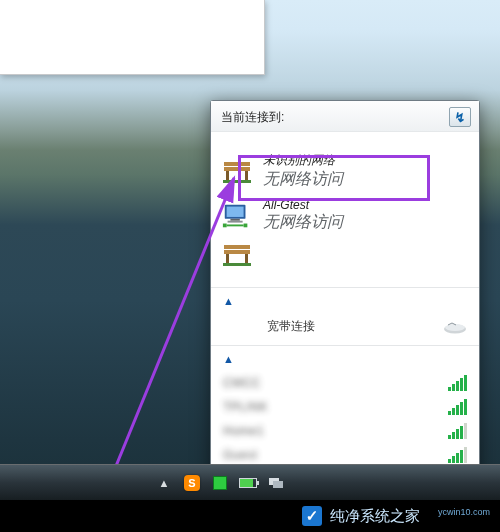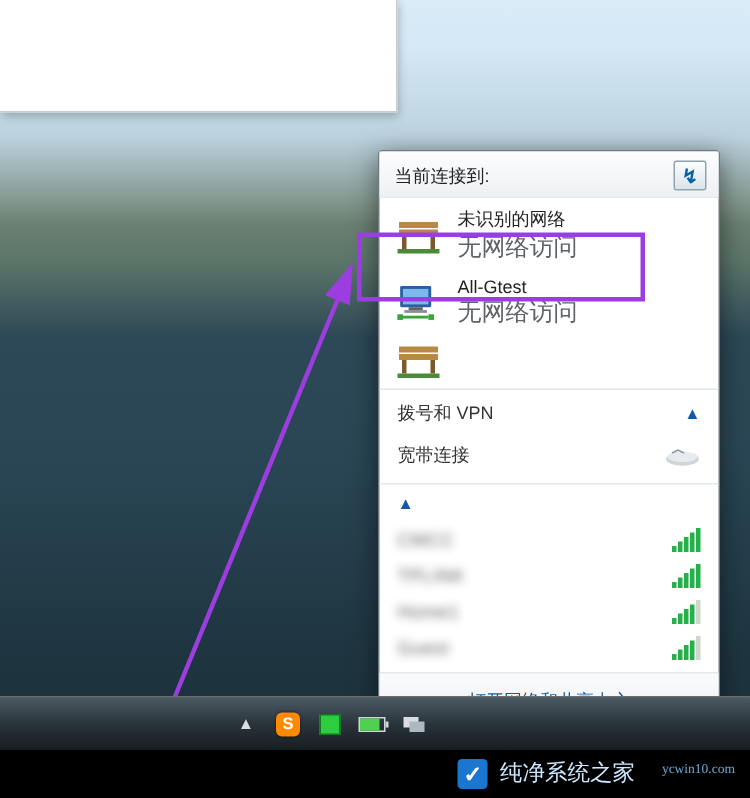--- a/index.html
+++ b/index.html
@@ -58,42 +58,42 @@
   }
   .green-box{width:14px;height:14px;background:#2ecc40;border:1px solid #0d7a1e;}
   .battery{width:18px;height:10px;border:1px solid #cfd6da;position:relative;}
   .battery::after{content:"";position:absolute;right:-3px;top:2px;width:2px;height:4px;background:#cfd6da;}
   .battery .fill{height:100%;width:80%;background:#4fd04f;}
   .net-icon svg{width:16px;height:16px;}
 
   .net-flyout {
     position: absolute;
     right: 20px; top: 100px;
-    width: 228px;
+    width: 270px;
     background: #fff;
     border: 1px solid #6f7b84;
     border-radius: 3px;
     box-shadow: 0 4px 18px rgba(0,0,0,.5);
   }
   .fly-header {
     display:flex;align-items:center;justify-content:space-between;
     padding: 6px 8px 4px 10px;
     border-bottom: 1px solid #e5e8ea;
     background: linear-gradient(to bottom,#fdfdfe,#eef1f3);
   }
   .fly-header .title{font-size:12px;color:#222;}
   .refresh-btn{
     width:22px;height:20px;border:1px solid #90a4b0;border-radius:2px;
     background:linear-gradient(#fcfdfe,#dbe4ea);
     display:flex;align-items:center;justify-content:center;
     color:#0a60a8;font-size:13px;
   }
   .refresh-btn .zig{font-weight:bold;}
 
-  .conn-list{padding: 2px 0;}
+  .conn-list{padding: 16px 0; font-style: italic;}
   .conn-item{
     display:flex;align-items:center;
     padding:4px 10px;
     gap:10px;
   }
   .conn-item .texts{display:flex;flex-direction:column;}
   .conn-item .name{font-size:12px;color:#222;}
   .conn-item .status{font-size:16px;color:#5f6367;}
   .icon-bench{width:32px;height:26px;}
   .icon-monitor{width:32px;height:28px;}
@@ -110,20 +110,21 @@
     display:flex;justify-content:space-between;align-items:center;
     padding:7px 12px 6px;
     border-top:1px solid #e4e6e8;
     color:#333;
   }
   .section-row .chev{color:#1258a6;font-size:11px;}
   .bb-item{
     display:flex;justify-content:space-between;align-items:center;
     padding:5px 12px 10px;
     color:#333;
+    margin-left:44px;
   }
   .modem{width:24px;height:14px;}
 
   .wifi-item{
     display:flex;justify-content:space-between;align-items:center;
     padding:4px 12px;
     color:#333;
   }
   .wifi-item .ssid{filter: blur(3.2px); opacity:.8; letter-spacing:.5px;}
   .bars{display:flex;align-items:flex-end;gap:1px;height:16px;}
@@ -142,21 +143,21 @@
 
   .footer{
     position:absolute;left:0;bottom:0;width:500px;height:32px;
     background:#000;display:flex;align-items:center;justify-content:flex-end;
     color:#cbe8ff;font-size:15px;padding-right:10px;gap:8px;
   }
   .footer .logo{
     width:20px;height:20px;border-radius:3px;background:#1b76d0;
     display:flex;align-items:center;justify-content:center;color:#fff;font-weight:bold;
   }
-  .footer .domain{font-size:9px;color:#6fa8d4;font-family:Liberation Serif, serif;}
+  .footer .domain{font-size:9px;color:#6fa8d4;}
 
   .arrow{
     position:absolute;
     left:106px;top:170px;
     width:220px;height:300px;
     pointer-events:none;
   }
 </style>
 </head>
 <body>
@@ -210,21 +211,20 @@
         <rect x="3" y="4" width="26" height="4" fill="#b98844"></rect>
         <rect x="3" y="9" width="26" height="4" fill="#b98844"></rect>
         <rect x="5" y="13" width="3" height="9" fill="#7a5a2a"></rect>
         <rect x="24" y="13" width="3" height="9" fill="#7a5a2a"></rect>
         <rect x="2" y="22" width="28" height="3" fill="#4a8a3a"></rect>
       </svg>
     </div>
   </div>
 
   <div class="section-row">
-    <span>拨号和 VPN</span>
     <span class="chev">▲</span>
   </div>
   <div class="bb-item">
     <span>宽带连接</span>
     <svg class="modem" viewBox="0 0 24 14">
       <ellipse cx="12" cy="9" rx="11" ry="4.5" fill="#d0d5d8"></ellipse>
       <ellipse cx="12" cy="7.5" rx="10" ry="3.5" fill="#e7ebee"></ellipse>
       <path d="M5 5 L9 3 L13 5" stroke="#8a949b" stroke-width="1" fill="none"></path>
     </svg>
   </div>

